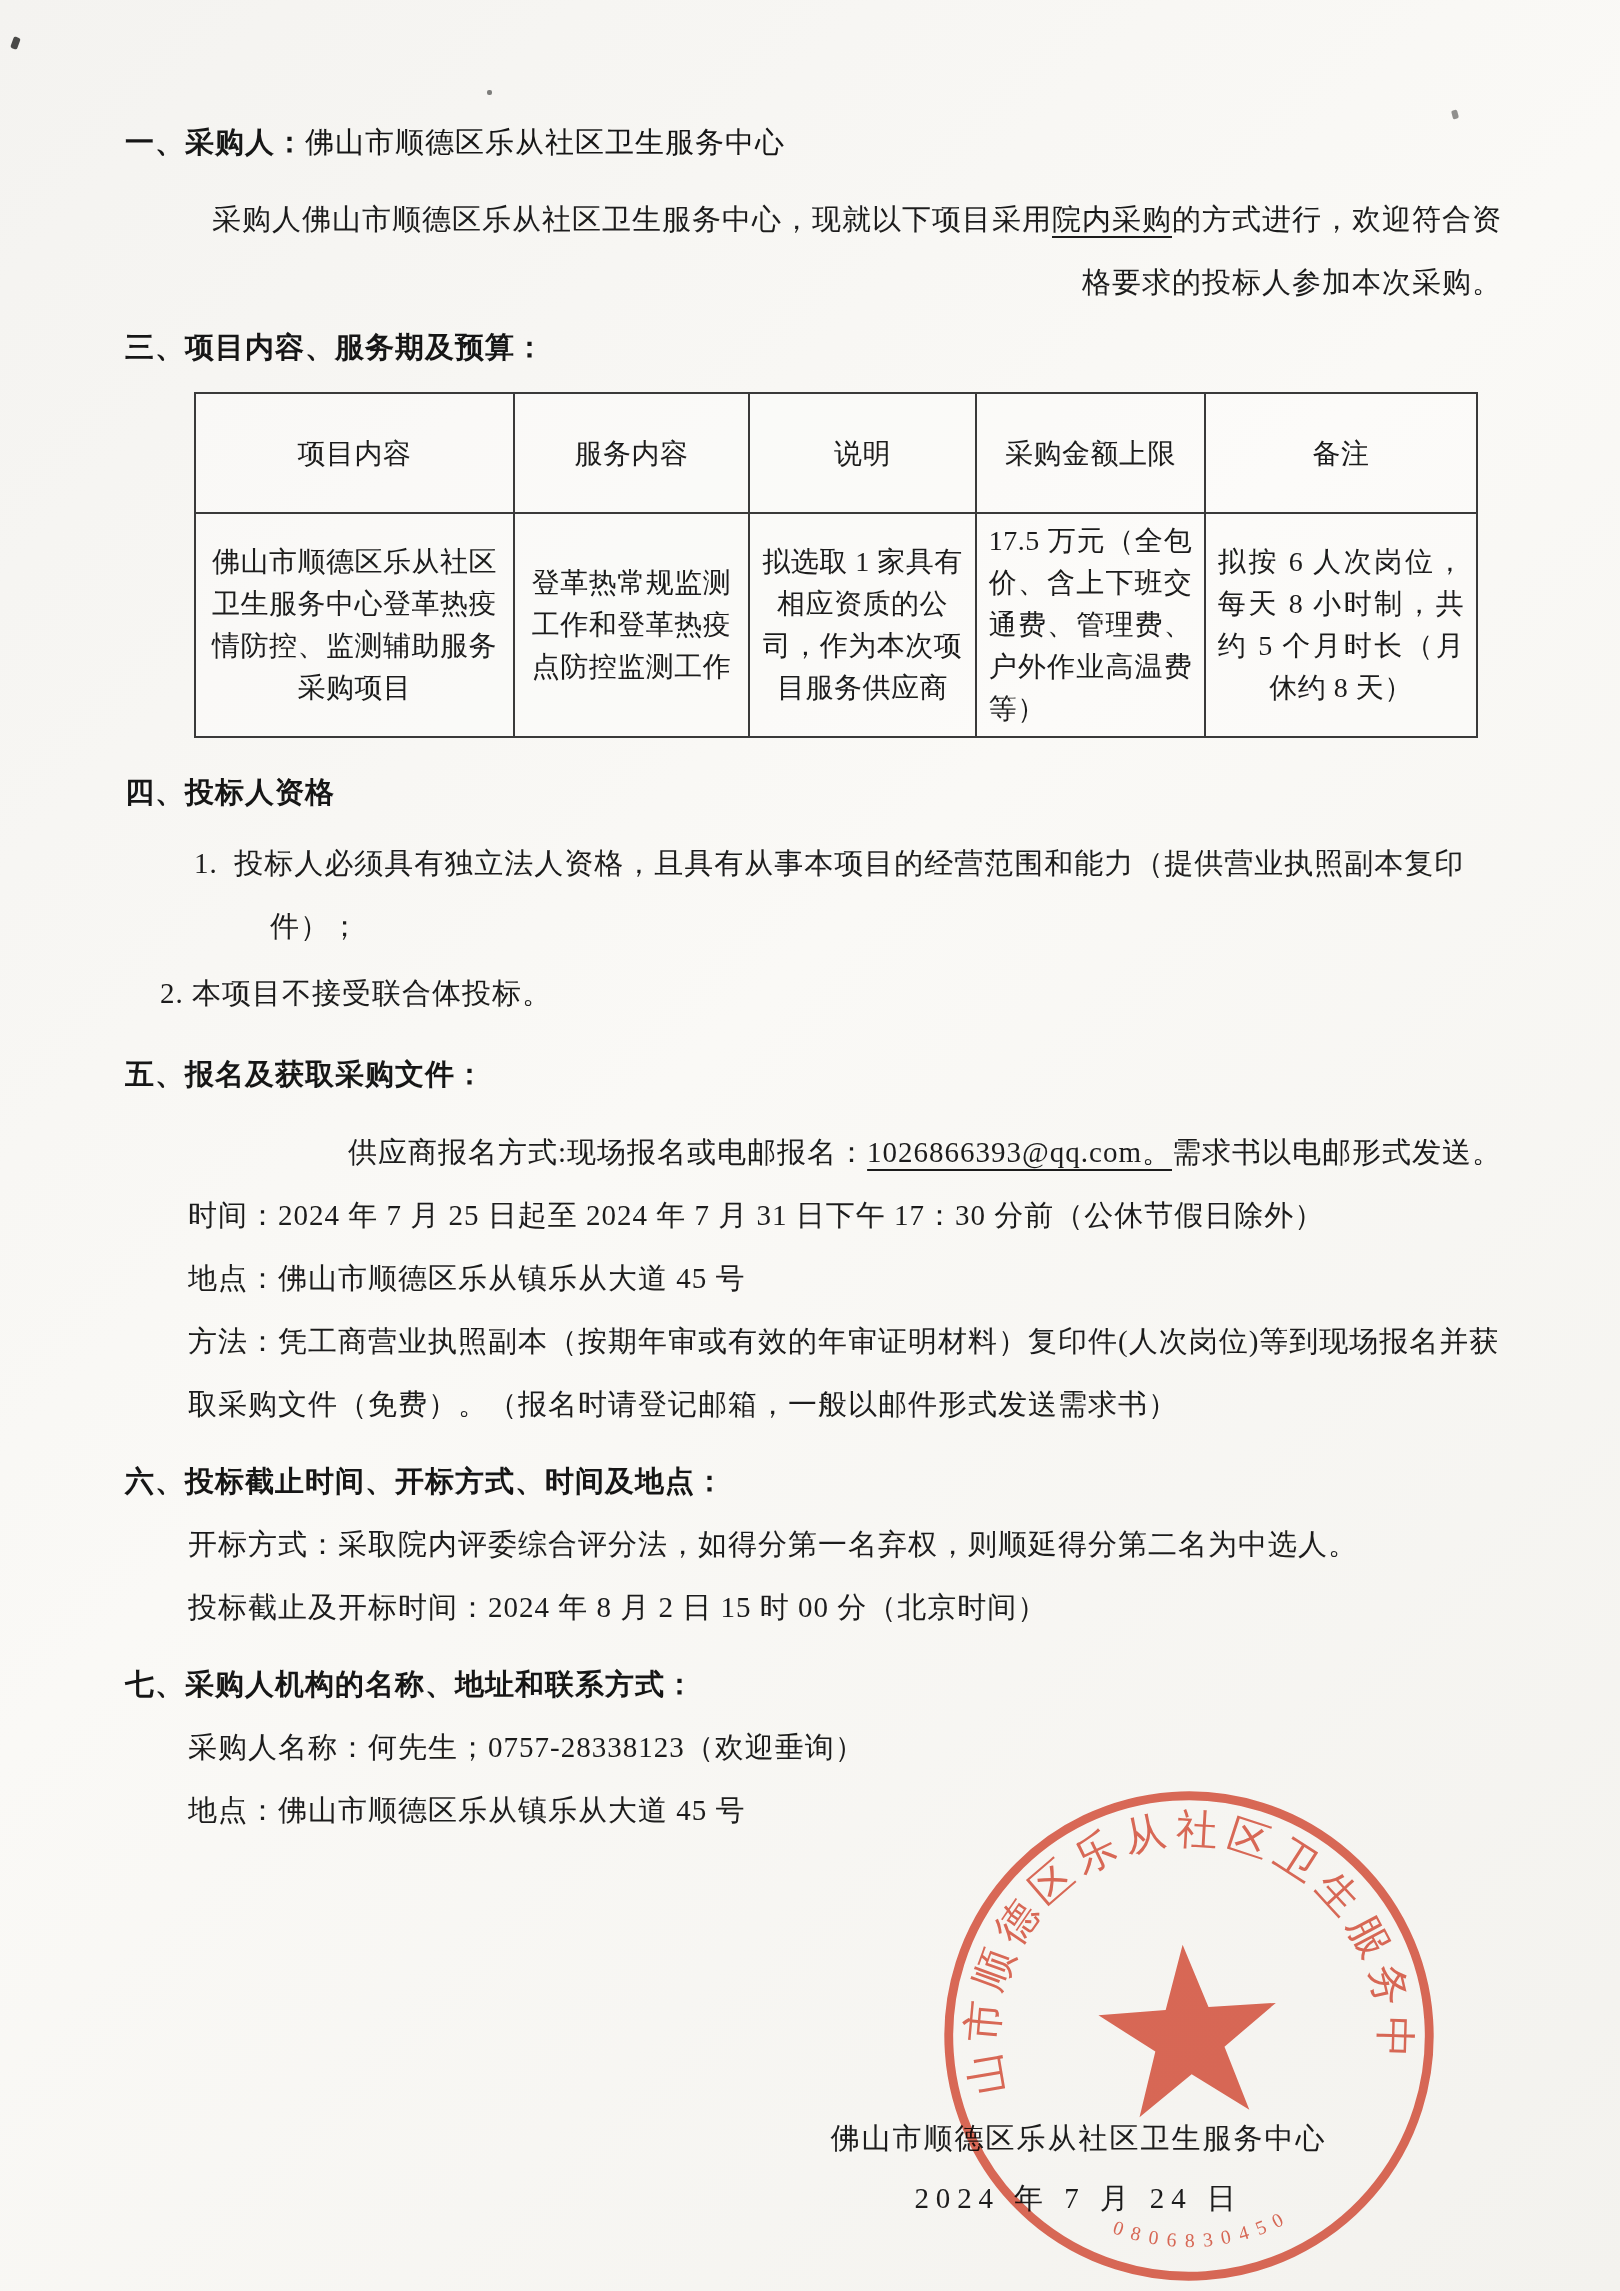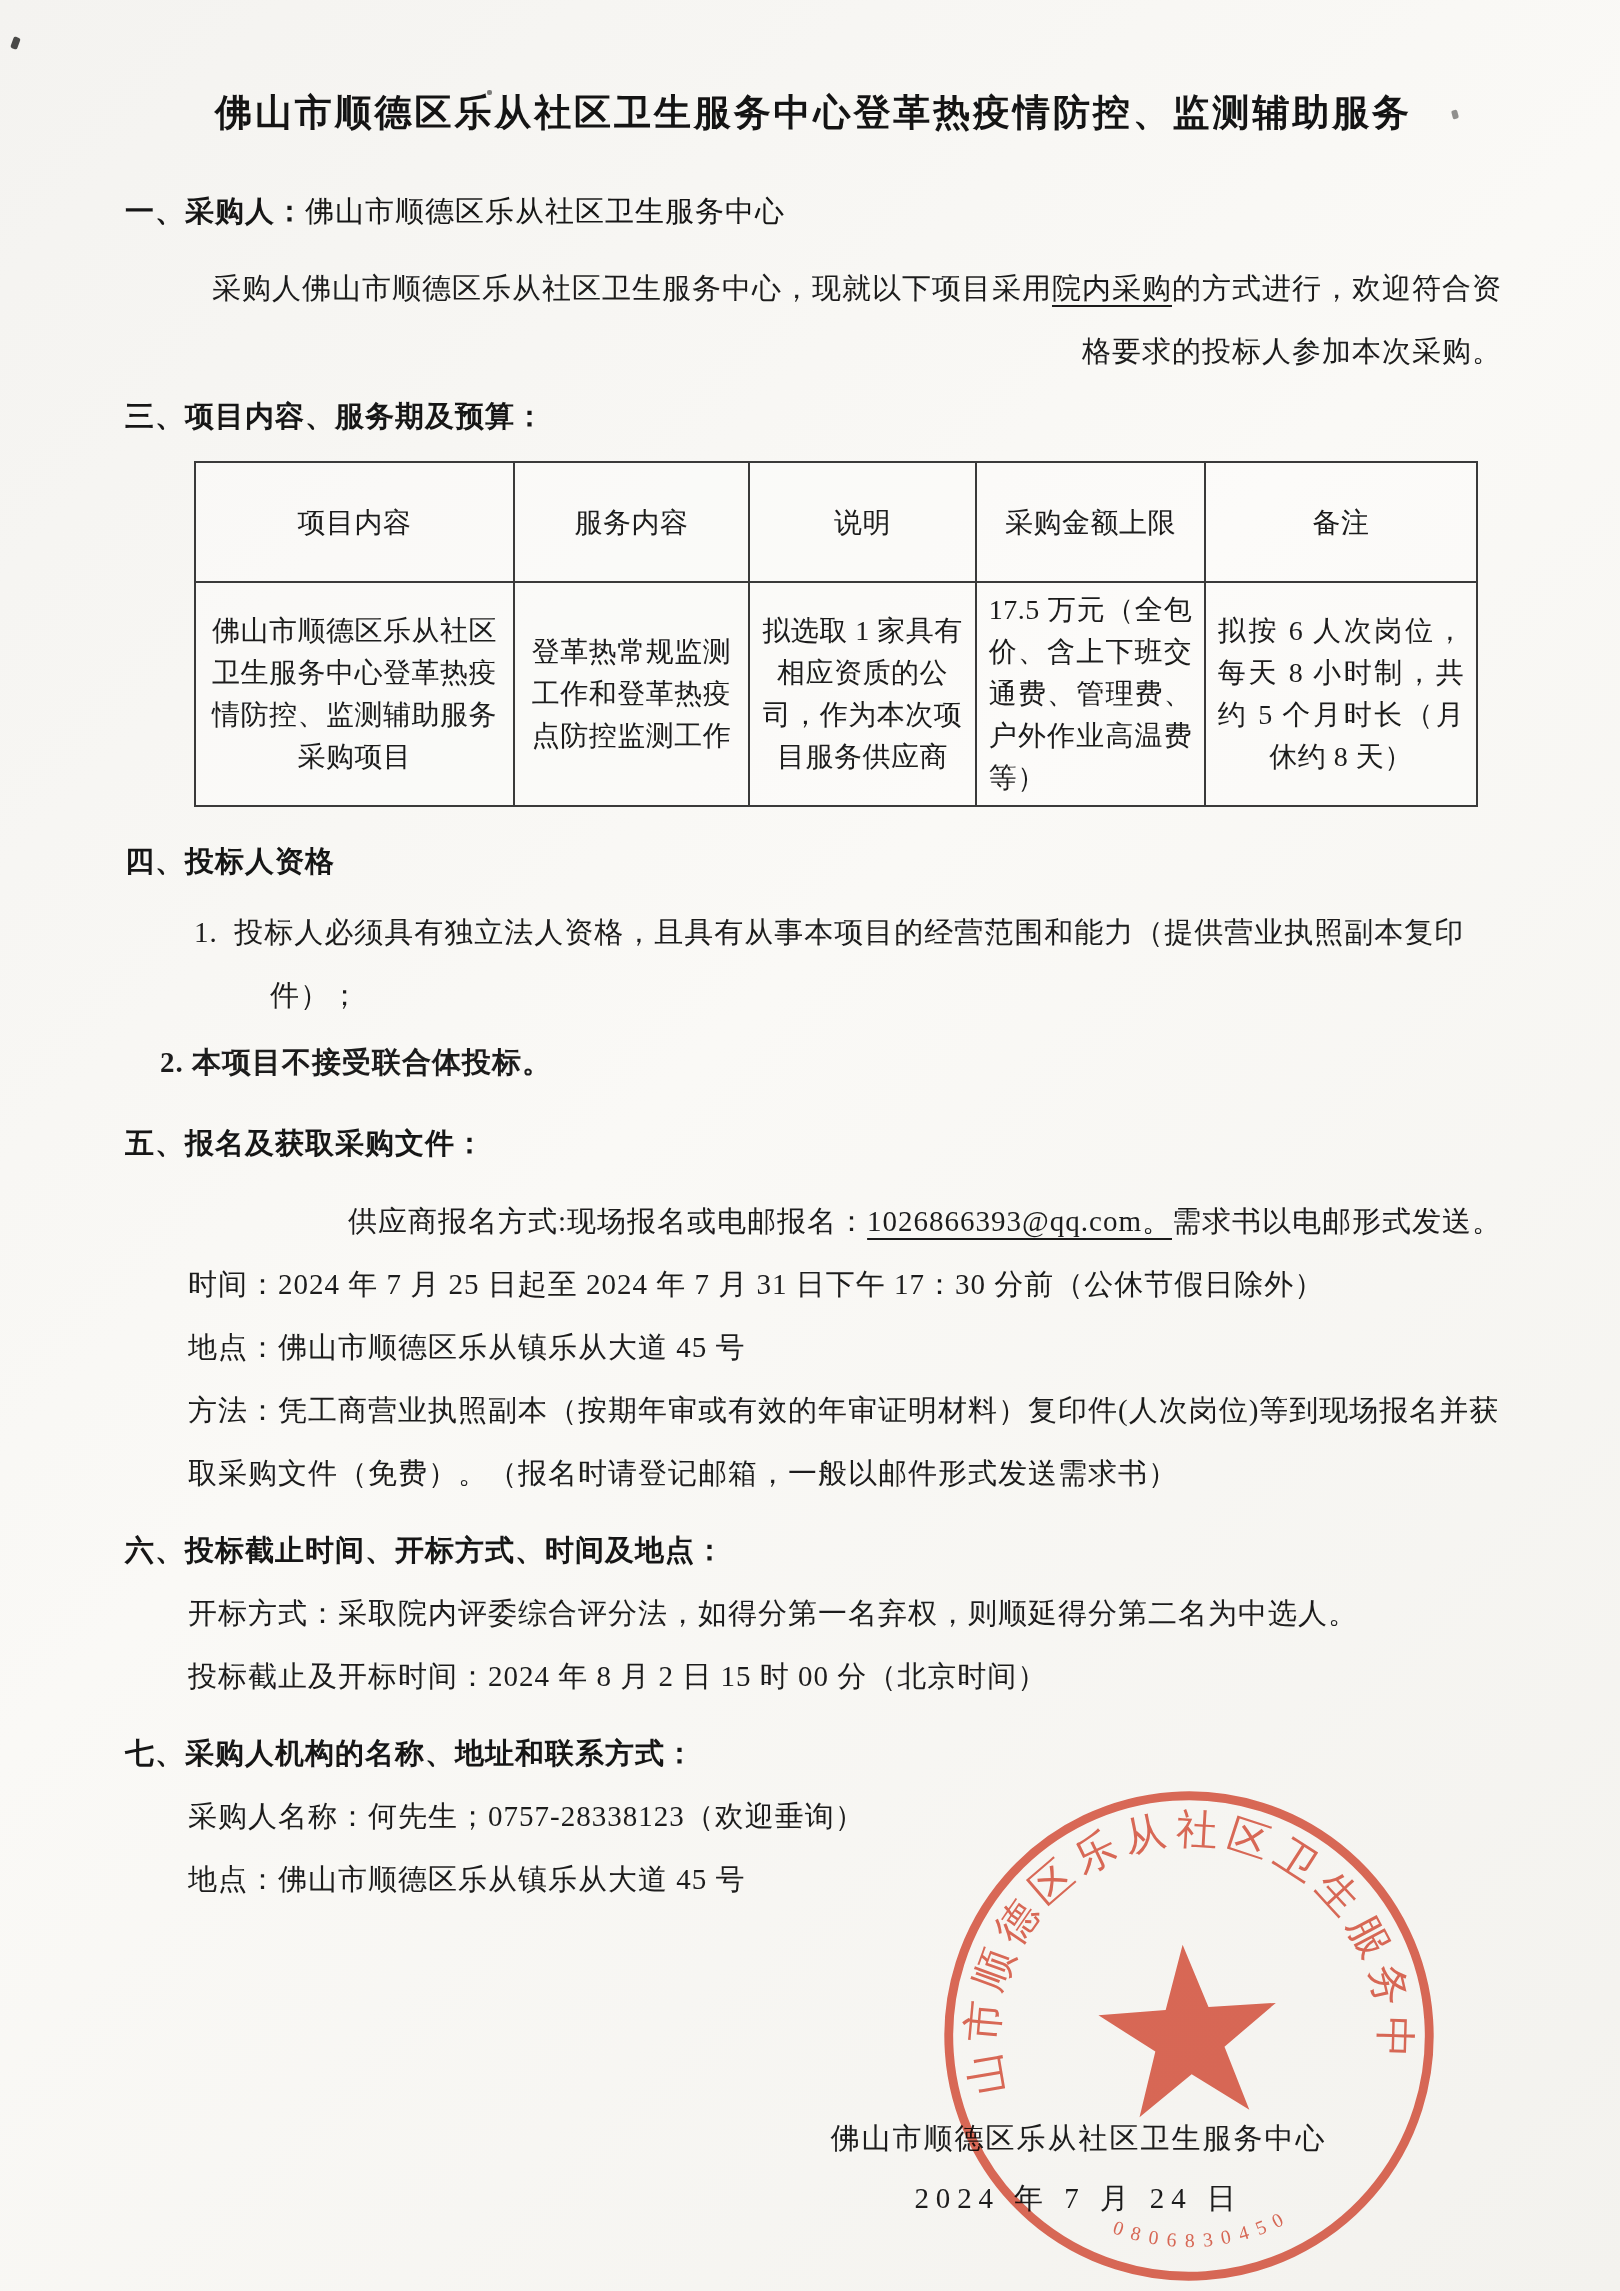--- a/index.html
+++ b/index.html
@@ -44,21 +44,21 @@
     vertical-align:middle;
     letter-spacing:0.5px;
   }
   table.budget th{height:106px;text-align:center;line-height:43px;margin-left:8px;}
   table.budget td{height:202px;line-height:42px;text-align:center;}
   table.budget td.jl{text-align:justify;text-align-last:left;}
   table.budget td.jc{text-align:justify;text-align-last:center;}
   col.c1{width:319px;}col.c2{width:235px;}col.c3{width:227px;}col.c4{width:229px;}col.c5{width:272px;}
   .h4row{margin-top:23.5px;}
   .item1{margin:7.8px 0 0 69px;padding-left:76px;text-indent:-76px;line-height:63px;}
-  .item2{margin:3.9px 0 0 35px;line-height:63px;font-weight:bold;}
+  .item2{margin:3.9px 0 0 35px;line-height:63px;}
   .h5row{margin-top:17.6px;}
   .sub{margin-left:63px;line-height:63px;}
   .sub.first{margin-top:15.7px;text-align:right;}
   .h6row{margin-top:13.7px;}
   .h7row{margin-top:13.7px;}
   .sig{
     position:absolute;left:647px;top:2109px;width:863px;
     text-align:center;z-index:2;font-size:29px;letter-spacing:2px;
   }
   .sig .sig-name{line-height:59px;}
@@ -76,21 +76,20 @@
 </style>
 </head>
 <body>
 
 <div class="speck sp1"></div>
 <div class="speck sp2"></div>
 <div class="speck sp3"></div>
 
 <div class="content">
 
-  <div class="title">佛山市顺德区乐从社区卫生服务中心登革热疫情防控、监测辅助服务</div>
 
   <div class="hrow"><span>一、采购人：</span><span class="plain">佛山市顺德区乐从社区卫生服务中心</span></div>
 
 
   <div class="intro"><span>采购人佛山市顺德区乐从社区卫生服务中心，现就以下项目采用</span><span class="u">院内采购</span><span>的方式进行，欢迎符合资格要求的投标人参加本次采购。</span></div>
 
   <div class="hrow h3row">三、项目内容、服务期及预算：</div>
 
   <table class="budget">
     <colgroup>

